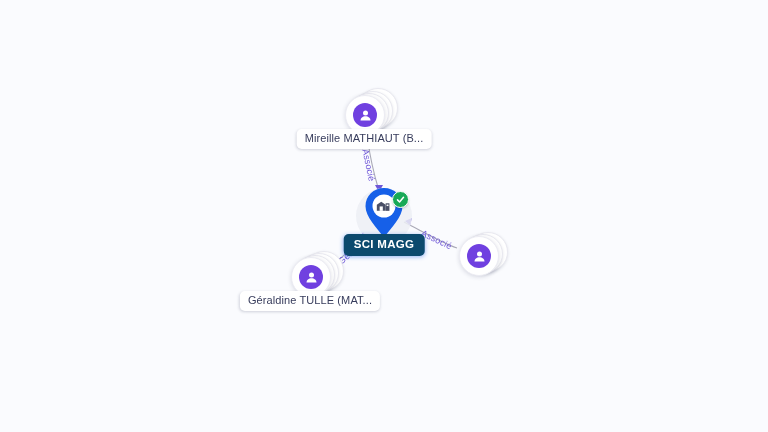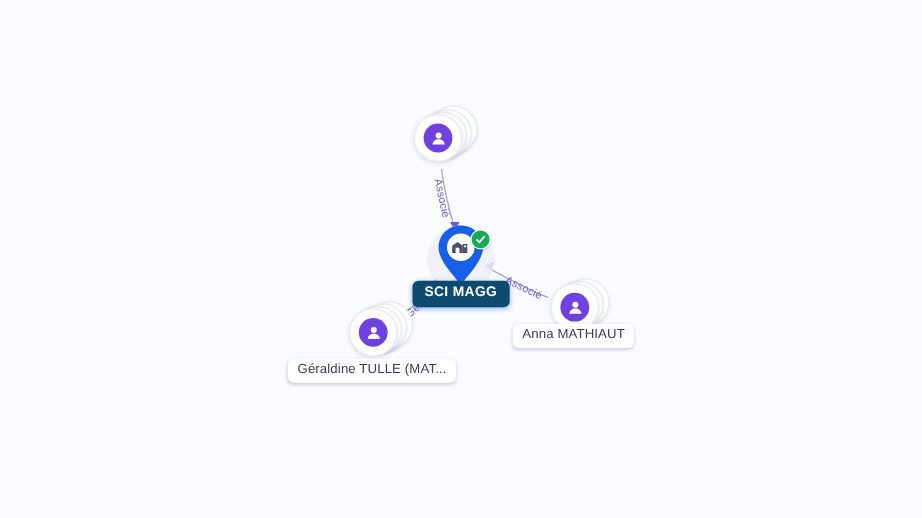--- a/index.html
+++ b/index.html
@@ -185,53 +185,53 @@
       <div class="person-circle">
         <span class="avatar-dot">
           <svg width="15" height="15" viewBox="0 0 24 24" fill="#ffffff">
             <circle cx="12" cy="8" r="4"></circle>
             <path d="M4 20c0-4.4 3.6-7 8-7s8 2.6 8 7z"></path>
           </svg>
         </span>
       </div>
     </div>
   </div>
+  <div class="node-label" style="left:364px; top:129px;">Mireille MATHIAUT (B...</div>
 
   <div class="node" style="left:478px; top:255px;">
     <div class="person-stack">
       <div class="stack-card" style="transform: translate(9px, -4px);"></div>
       <div class="stack-card" style="transform: translate(4px, -2px);"></div>
       <div class="person-circle">
         <span class="avatar-dot">
           <svg width="15" height="15" viewBox="0 0 24 24" fill="#ffffff">
             <circle cx="12" cy="8" r="4"></circle>
             <path d="M4 20c0-4.4 3.6-7 8-7s8 2.6 8 7z"></path>
           </svg>
         </span>
       </div>
     </div>
   </div>
-  <div class="node-label" style="left:478px; top:270px;">Anna MATHIAUT</div>
 
   <div class="node" style="left:310px; top:276px;">
     <div class="person-stack">
       <div class="stack-card" style="transform: translate(13px, -6px);"></div>
       <div class="stack-card" style="transform: translate(8px, -4px);"></div>
       <div class="stack-card" style="transform: translate(4px, -2px);"></div>
       <div class="person-circle">
         <span class="avatar-dot">
           <svg width="15" height="15" viewBox="0 0 24 24" fill="#ffffff">
             <circle cx="12" cy="8" r="4"></circle>
             <path d="M4 20c0-4.4 3.6-7 8-7s8 2.6 8 7z"></path>
           </svg>
         </span>
       </div>
     </div>
   </div>
-  <div class="node-label" style="left:310px; top:291px;margin-top:8px;">Géraldine TULLE (MAT...</div>
+  <div class="node-label" style="left:310px; top:291px;">Géraldine TULLE (MAT...</div>
 
   <div class="node" style="left:384px; top:216px;">
     <div class="company-halo"></div>
     <div class="company-pin">
       <svg width="42" height="52" viewBox="0 0 42 52" xmlns="http://www.w3.org/2000/svg">
         <path d="M21 2 C10.5 2, 2.5 10, 2.5 20.2 C2.5 31, 14 42, 19.3 49.3 C20.2 50.5, 21.8 50.5, 22.7 49.3 C28 42, 39.5 31, 39.5 20.2 C39.5 10, 31.5 2, 21 2 Z" fill="#1660e8"></path>
         <circle cx="21" cy="20" r="11.5" fill="#ffffff"></circle>
         <g fill="#4a4f66" transform="translate(13.2,13.5) scale(0.63)">
           <path d="M1 18 L1 8.5 L8 3.5 L15 8.5 L15 18 Z"></path>
           <rect x="15" y="6" width="6" height="12"></rect>

